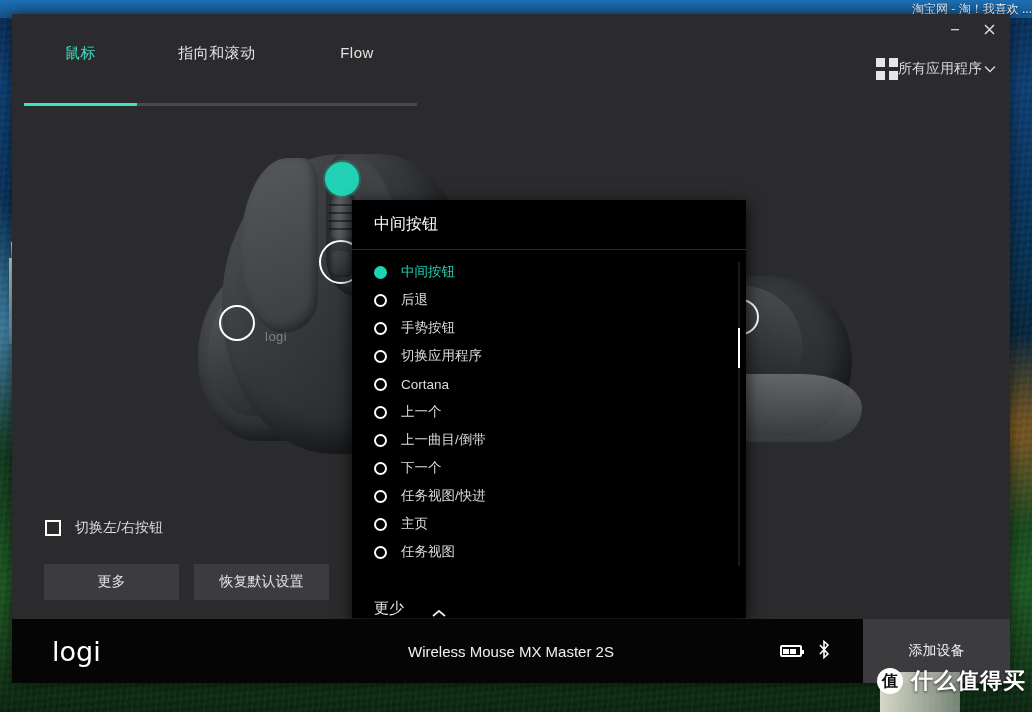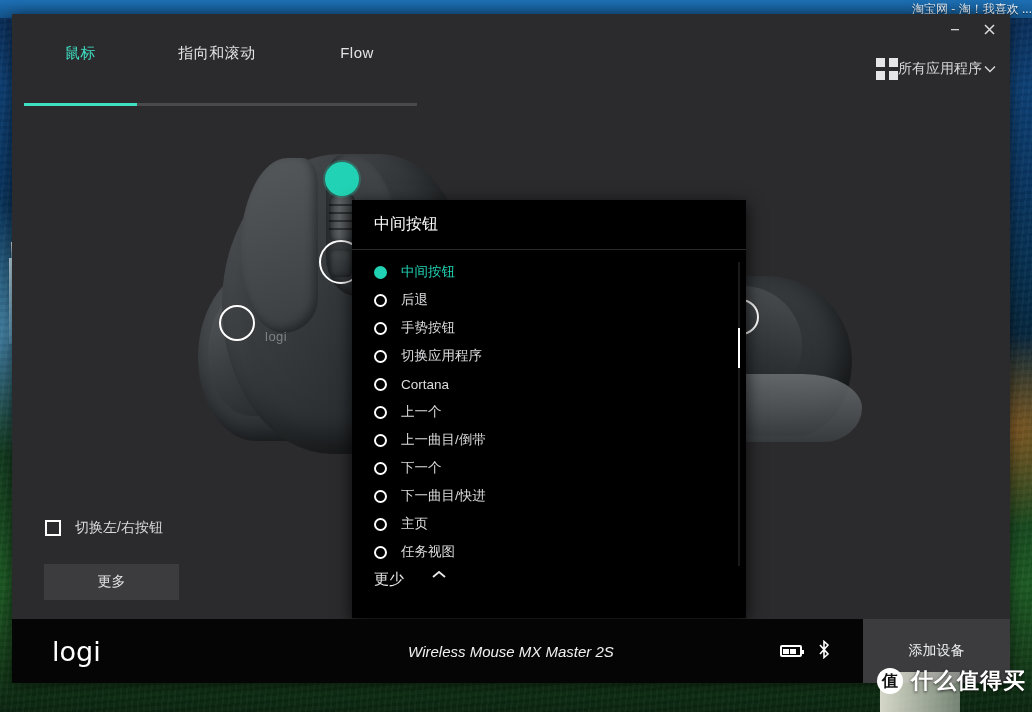--- a/index.html
+++ b/index.html
@@ -239,38 +239,38 @@
   .opt.sel .opt-label { color: #21d3b4; }
   .popup-scroll {
     position: absolute; right: 6px; top: 12px; width: 2px; height: 304px;
     background: #1a1a1a;
   }
   .popup-scroll .thumb {
     position: absolute; left: 0; top: 66px; width: 2px; height: 40px; background: #ffffff;
   }
   .popup-footer {
     position: absolute; left: 0; bottom: 0; width: 100%; height: 48px;
-    display: flex; align-items: flex-start; padding-left: 22px; gap: 28px;
+    display: flex; align-items: flex-end; padding-left: 22px; gap: 28px;
   }
   .footer-label { color: #e6e6e8; font-size: 15px; }
   .footer-chev { color: #e6e6e8; display: flex; align-items: center; }
 
   
   .devicebar {
     position: relative; height: 64px; background: #050505;
     display: flex; align-items: center;
   }
   .logi-logo {
     position: absolute; left: 40px; top: 50%; transform: translateY(-50%);
     color: #ffffff; font-size: 27px; letter-spacing: 0px; line-height: 1;
     font-family: "DejaVu Sans", sans-serif;
   }
   .device-name {
     position: absolute; left: 0; right: 0; text-align: center;
-    color: #f0f0f2; font-size: 15px; font-style: italic;
+    color: #f0f0f2; font-size: 15px;
   }
   .dev-icons {
     position: absolute; right: 180px; display: flex; align-items: center; gap: 16px;
   }
   .batt {
     width: 22px; height: 12px; border: 2px solid #ffffff; border-radius: 2px;
     position: relative; display: flex; align-items: center; padding: 0 1px; gap: 1px;
   }
   .batt:after {
     content:""; position: absolute; right: -4px; top: 3px; width: 2px; height: 4px;
@@ -387,20 +387,21 @@
       <div class="ring r-right"></div>
     </div>
 
     <div class="checkbox-row">
       <div class="cbox"></div>
       <div class="cbox-label">切换左/右按钮</div>
     </div>
 
     <div class="btn-row">
       <button class="flat-btn">更多</button>
+      <button class="flat-btn">恢复默认设置</button>
     </div>
 
     <div class="popup">
       <div class="popup-header">
         <div class="popup-title">中间按钮</div>
       </div>
 
       <div class="popup-list" id="popup-list">
         <div class="opt sel">
             <div class="radio"></div>
@@ -429,21 +430,21 @@
           <div class="opt">
             <div class="radio"></div>
             <div class="opt-label">上一曲目/倒带</div>
           </div>
           <div class="opt">
             <div class="radio"></div>
             <div class="opt-label">下一个</div>
           </div>
           <div class="opt">
             <div class="radio"></div>
-            <div class="opt-label">下一曲目/快进</div>
+            <div class="opt-label">任务视图/快进</div>
           </div>
           <div class="opt">
             <div class="radio"></div>
             <div class="opt-label">主页</div>
           </div>
           <div class="opt">
             <div class="radio"></div>
             <div class="opt-label">任务视图</div>
           </div>
           <div class="popup-scroll">

